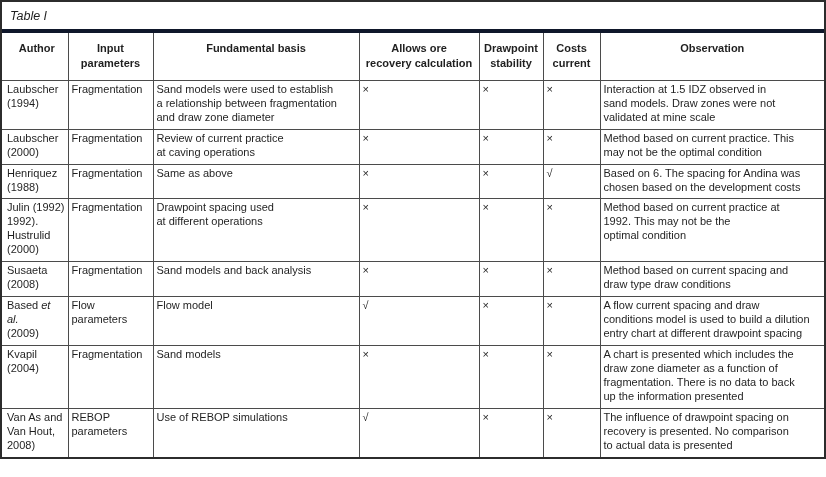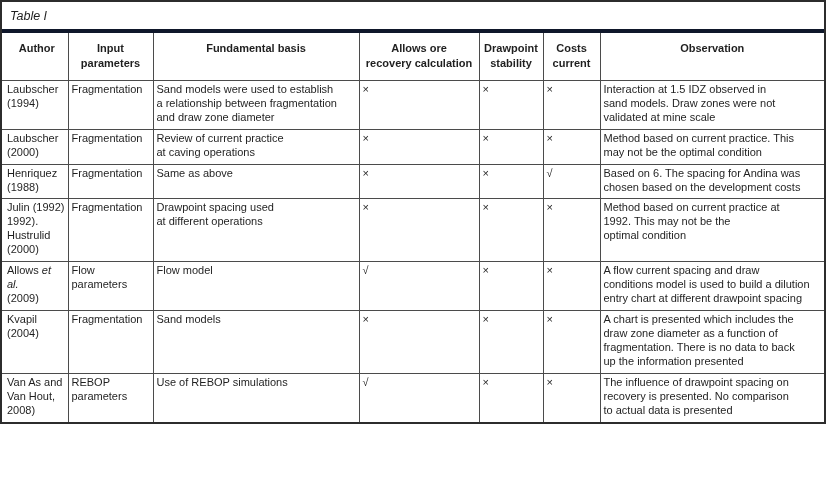--- a/index.html
+++ b/index.html
@@ -144,21 +144,32 @@
           <td class="center">Drawpoint spacing used
 at different operations</td>
           <td class="mark">×</td>
           <td class="mark">×</td>
           <td class="mark">×</td>
           <td class="center">Method based on current practice at
 1992. This may not be the
 optimal condition</td>
         </tr>
         <tr>
-          <td class="author"><span>Allows </span><span class="it">et al.</span><span>
+          <td class="author"><span>Susaeta
+(2008)</span></td>
+          <td class="center">Fragmentation</td>
+          <td class="center">Sand models and back analysis</td>
+          <td class="mark">×</td>
+          <td class="mark">×</td>
+          <td class="mark">×</td>
+          <td class="center">Method based on current spacing and
+draw type draw conditions</td>
+        </tr>
+        <tr>
+          <td class="author"><span>Based </span><span class="it">et al.</span><span>
 (2009)</span></td>
           <td class="center">Flow
 parameters</td>
           <td class="center">Flow model</td>
           <td class="mark">√</td>
           <td class="mark">×</td>
           <td class="mark">×</td>
           <td class="center">A flow current spacing and draw
 conditions model is used to build a dilution
 entry chart at different drawpoint spacing</td>

